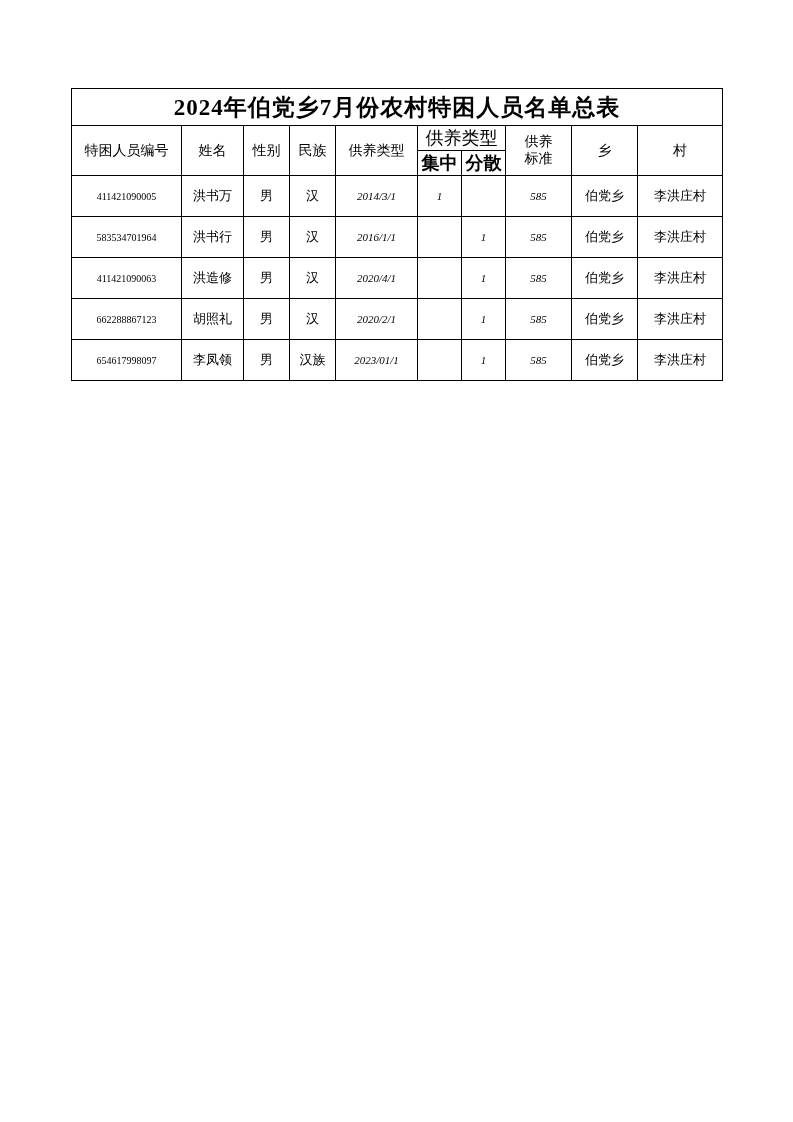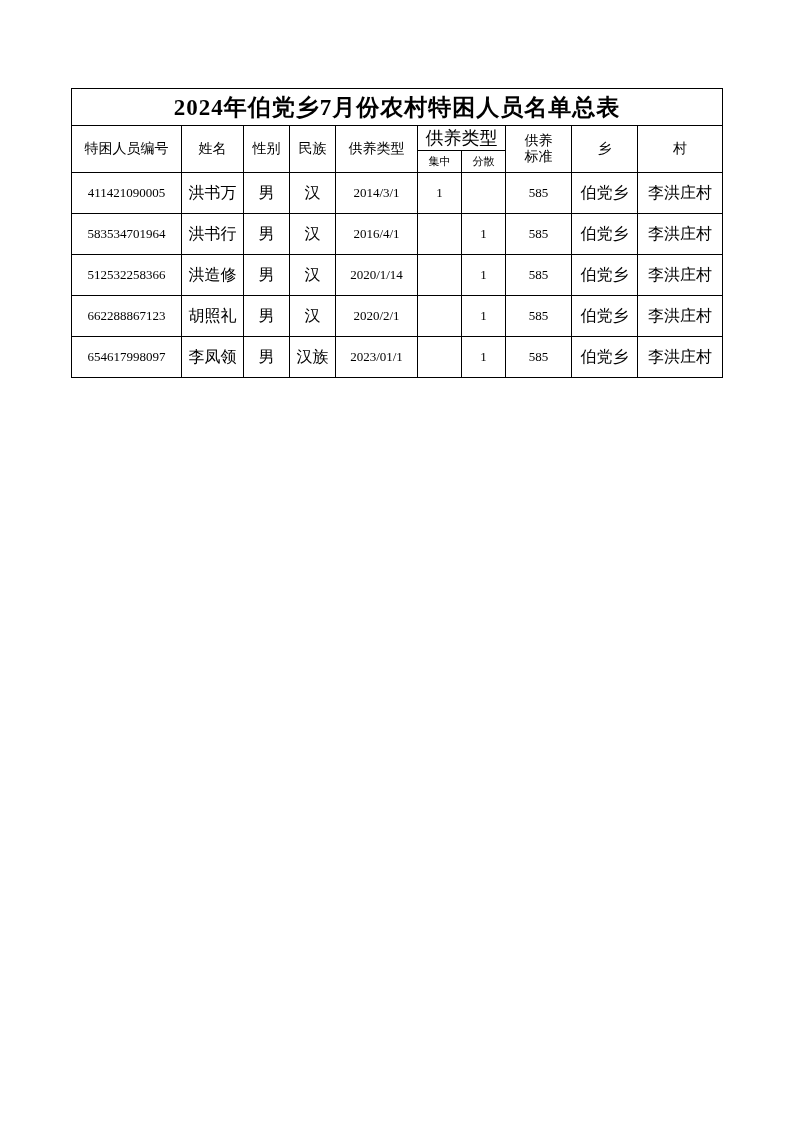--- a/index.html
+++ b/index.html
@@ -43,36 +43,38 @@
     height: 36px;
     font-size: 23px;
     font-weight: bold;
     letter-spacing: 1px;
   }
   .hdr {
     font-size: 14px;
     height: 43px;
   }
   .hdr-sub {
-    font-size: 11px;
+    font-size: 18px;
     height: 21px;
+    font-weight: bold;
   }
   .hdr-group-top {
     font-size: 18px;
     height: 22px;
   }
   .data-cell {
     height: 40px;
-    font-size: 16px;
+    font-size: 13px;
   }
   .id-cell {
-    font-size: 13px;
+    font-size: 10px;
   }
   .num-cell {
-    font-size: 13px;
+    font-size: 11px;
+    font-style: italic;
   }
   
   col.c-id     { width: 110px; }
   col.c-name   { width: 62px; }
   col.c-sex    { width: 46px; }
   col.c-eth    { width: 46px; }
   col.c-date   { width: 82px; }
   col.c-conc   { width: 44px; }
   col.c-disp   { width: 44px; }
   col.c-std    { width: 66px; }
@@ -134,34 +136,34 @@
           <td class="data-cell num-cell">585</td>
           <td class="data-cell">伯党乡</td>
           <td class="data-cell">李洪庄村</td>
         </tr>
 
         <tr>
           <td class="data-cell id-cell">583534701964</td>
           <td class="data-cell">洪书行</td>
           <td class="data-cell">男</td>
           <td class="data-cell">汉</td>
-          <td class="data-cell num-cell">2016/4/1</td>
+          <td class="data-cell num-cell">2016/1/1</td>
           <td class="data-cell num-cell"></td>
           <td class="data-cell num-cell">1</td>
           <td class="data-cell num-cell">585</td>
           <td class="data-cell">伯党乡</td>
           <td class="data-cell">李洪庄村</td>
         </tr>
 
         <tr>
-          <td class="data-cell id-cell">512532258366</td>
+          <td class="data-cell id-cell">411421090063</td>
           <td class="data-cell">洪造修</td>
           <td class="data-cell">男</td>
           <td class="data-cell">汉</td>
-          <td class="data-cell num-cell">2020/1/14</td>
+          <td class="data-cell num-cell">2020/4/1</td>
           <td class="data-cell num-cell"></td>
           <td class="data-cell num-cell">1</td>
           <td class="data-cell num-cell">585</td>
           <td class="data-cell">伯党乡</td>
           <td class="data-cell">李洪庄村</td>
         </tr>
 
         <tr>
           <td class="data-cell id-cell">662288867123</td>
           <td class="data-cell">胡照礼</td>

